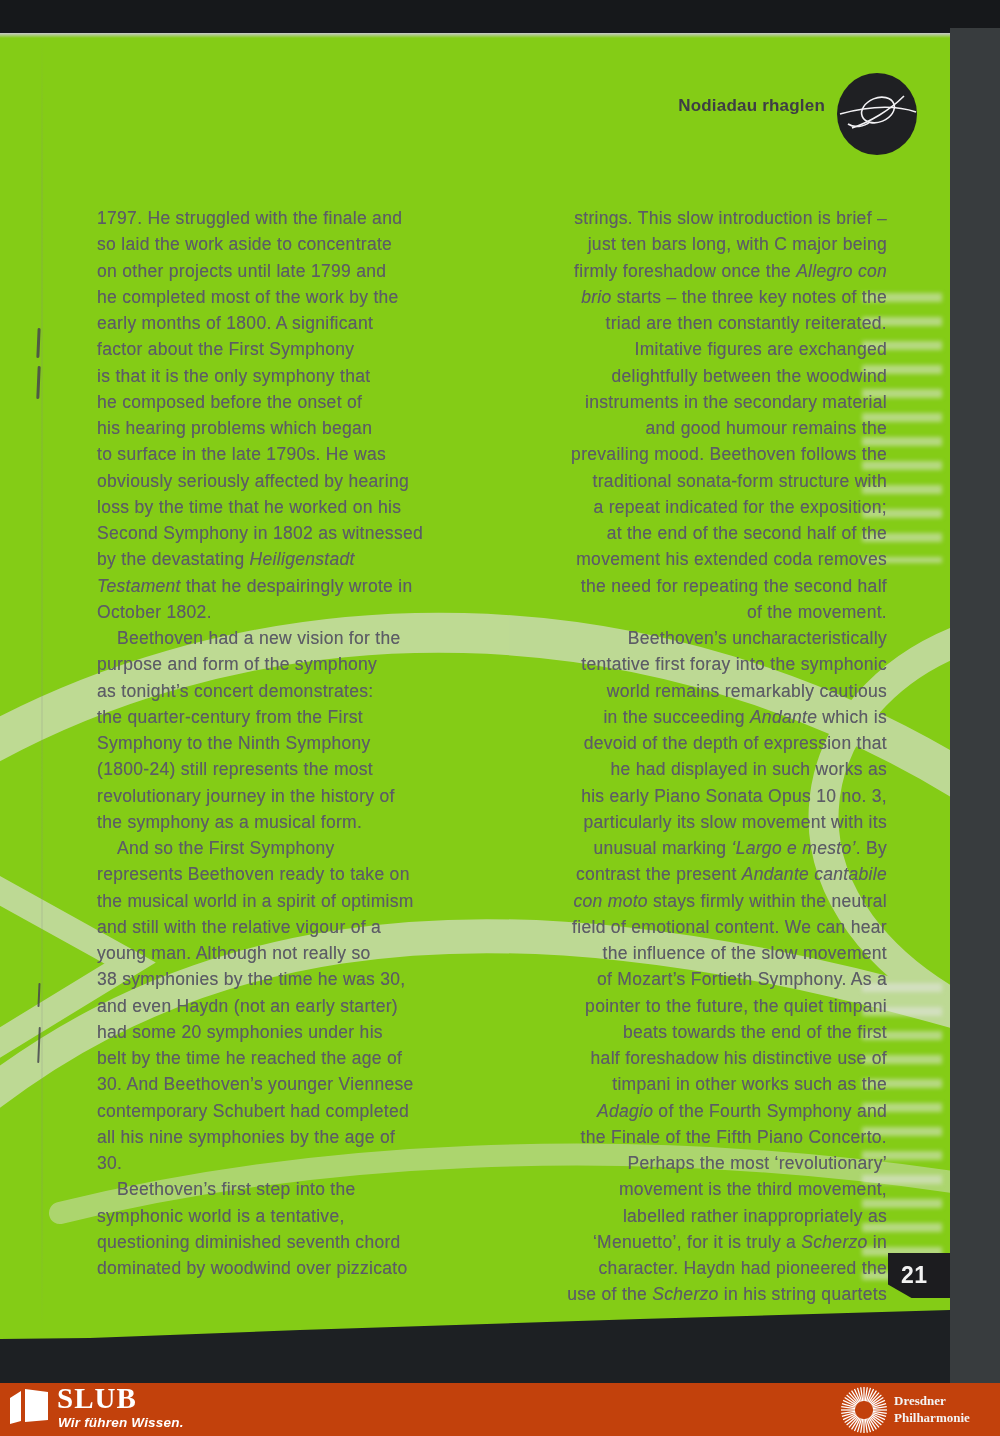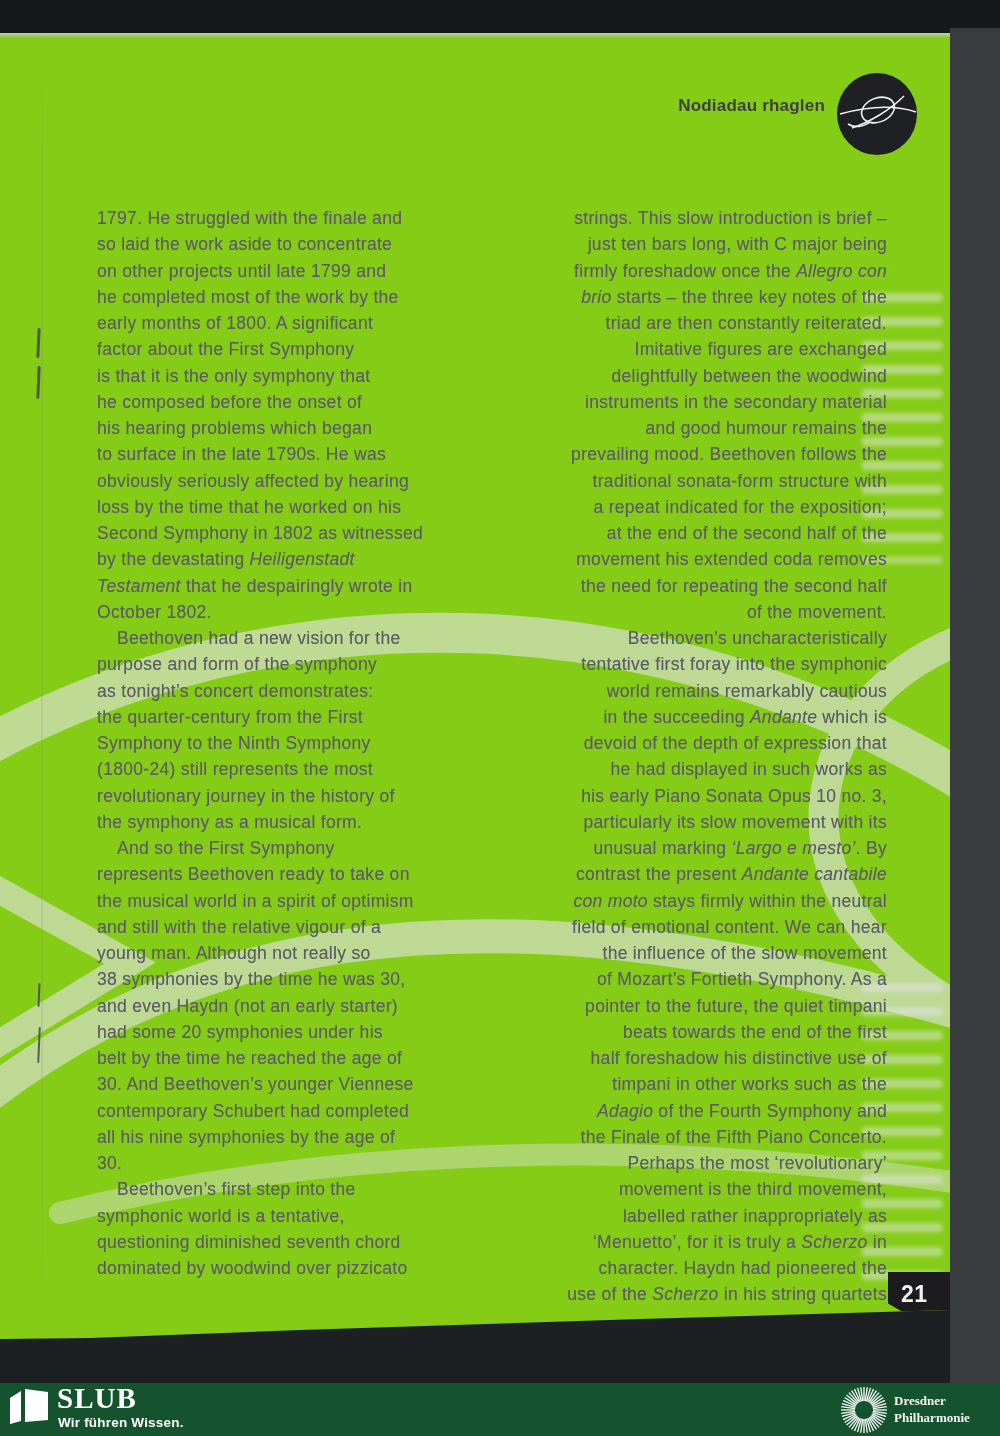--- a/index.html
+++ b/index.html
@@ -37,30 +37,30 @@
   .col{position:absolute;top:163px;width:390px;white-space:nowrap;
     font-size:17.5px;line-height:26.25px;color:#5c5c66;letter-spacing:.3px;
     text-shadow:0 0 .5px rgba(92,92,102,.55);margin-top:9px;}
   #col-left{left:97px;}
   #col-right{left:497px;text-align:right;}
   .tl{height:26.25px;}
   .tl .it{font-style:italic;}
   .ind{padding-left:20px;}
   
   #page-badge{position:absolute;left:888px;top:1220px;width:84px;height:45px;background:#1c1c1f;
-    clip-path:polygon(0 0,100% 0,100% 100%,28% 100%,0 70%);margin-top:19px;}
+    clip-path:polygon(0 0,100% 0,100% 100%,28% 100%,0 70%);}
   #page-badge span{display:block;padding:9px 0 0 13px;color:#f2f2f2;
     font-size:23px;font-weight:700;letter-spacing:.5px;}
   
-  #footer{position:absolute;left:0;top:1383px;width:1000px;height:53px;background:#14532d;}
+  #footer{position:absolute;left:0;top:1383px;width:1000px;height:53px;background:#c2410c;}
   #book-icon{position:absolute;left:10px;top:6px;}
   #slub-name{position:absolute;left:57px;top:-1px;color:#fff;
     font-family:"Liberation Serif", serif;font-weight:700;font-size:29px;letter-spacing:1px;}
   #slub-tagline{position:absolute;left:58px;top:32px;color:#fff;
-    font-size:13.5px;font-weight:700;letter-spacing:.2px;}
+    font-size:13.5px;font-weight:700;letter-spacing:.2px;font-style:italic;}
   #sunburst{position:absolute;left:839px;top:2px;}
   #phil-text{position:absolute;left:894px;top:9px;color:#f4f4f4;
     font-family:"Liberation Serif", serif;font-size:13px;line-height:17px;font-weight:700;}
 </style>
 </head>
 <body>
 
 <div id="top-band"></div>
 <div id="right-strip"></div>
 

